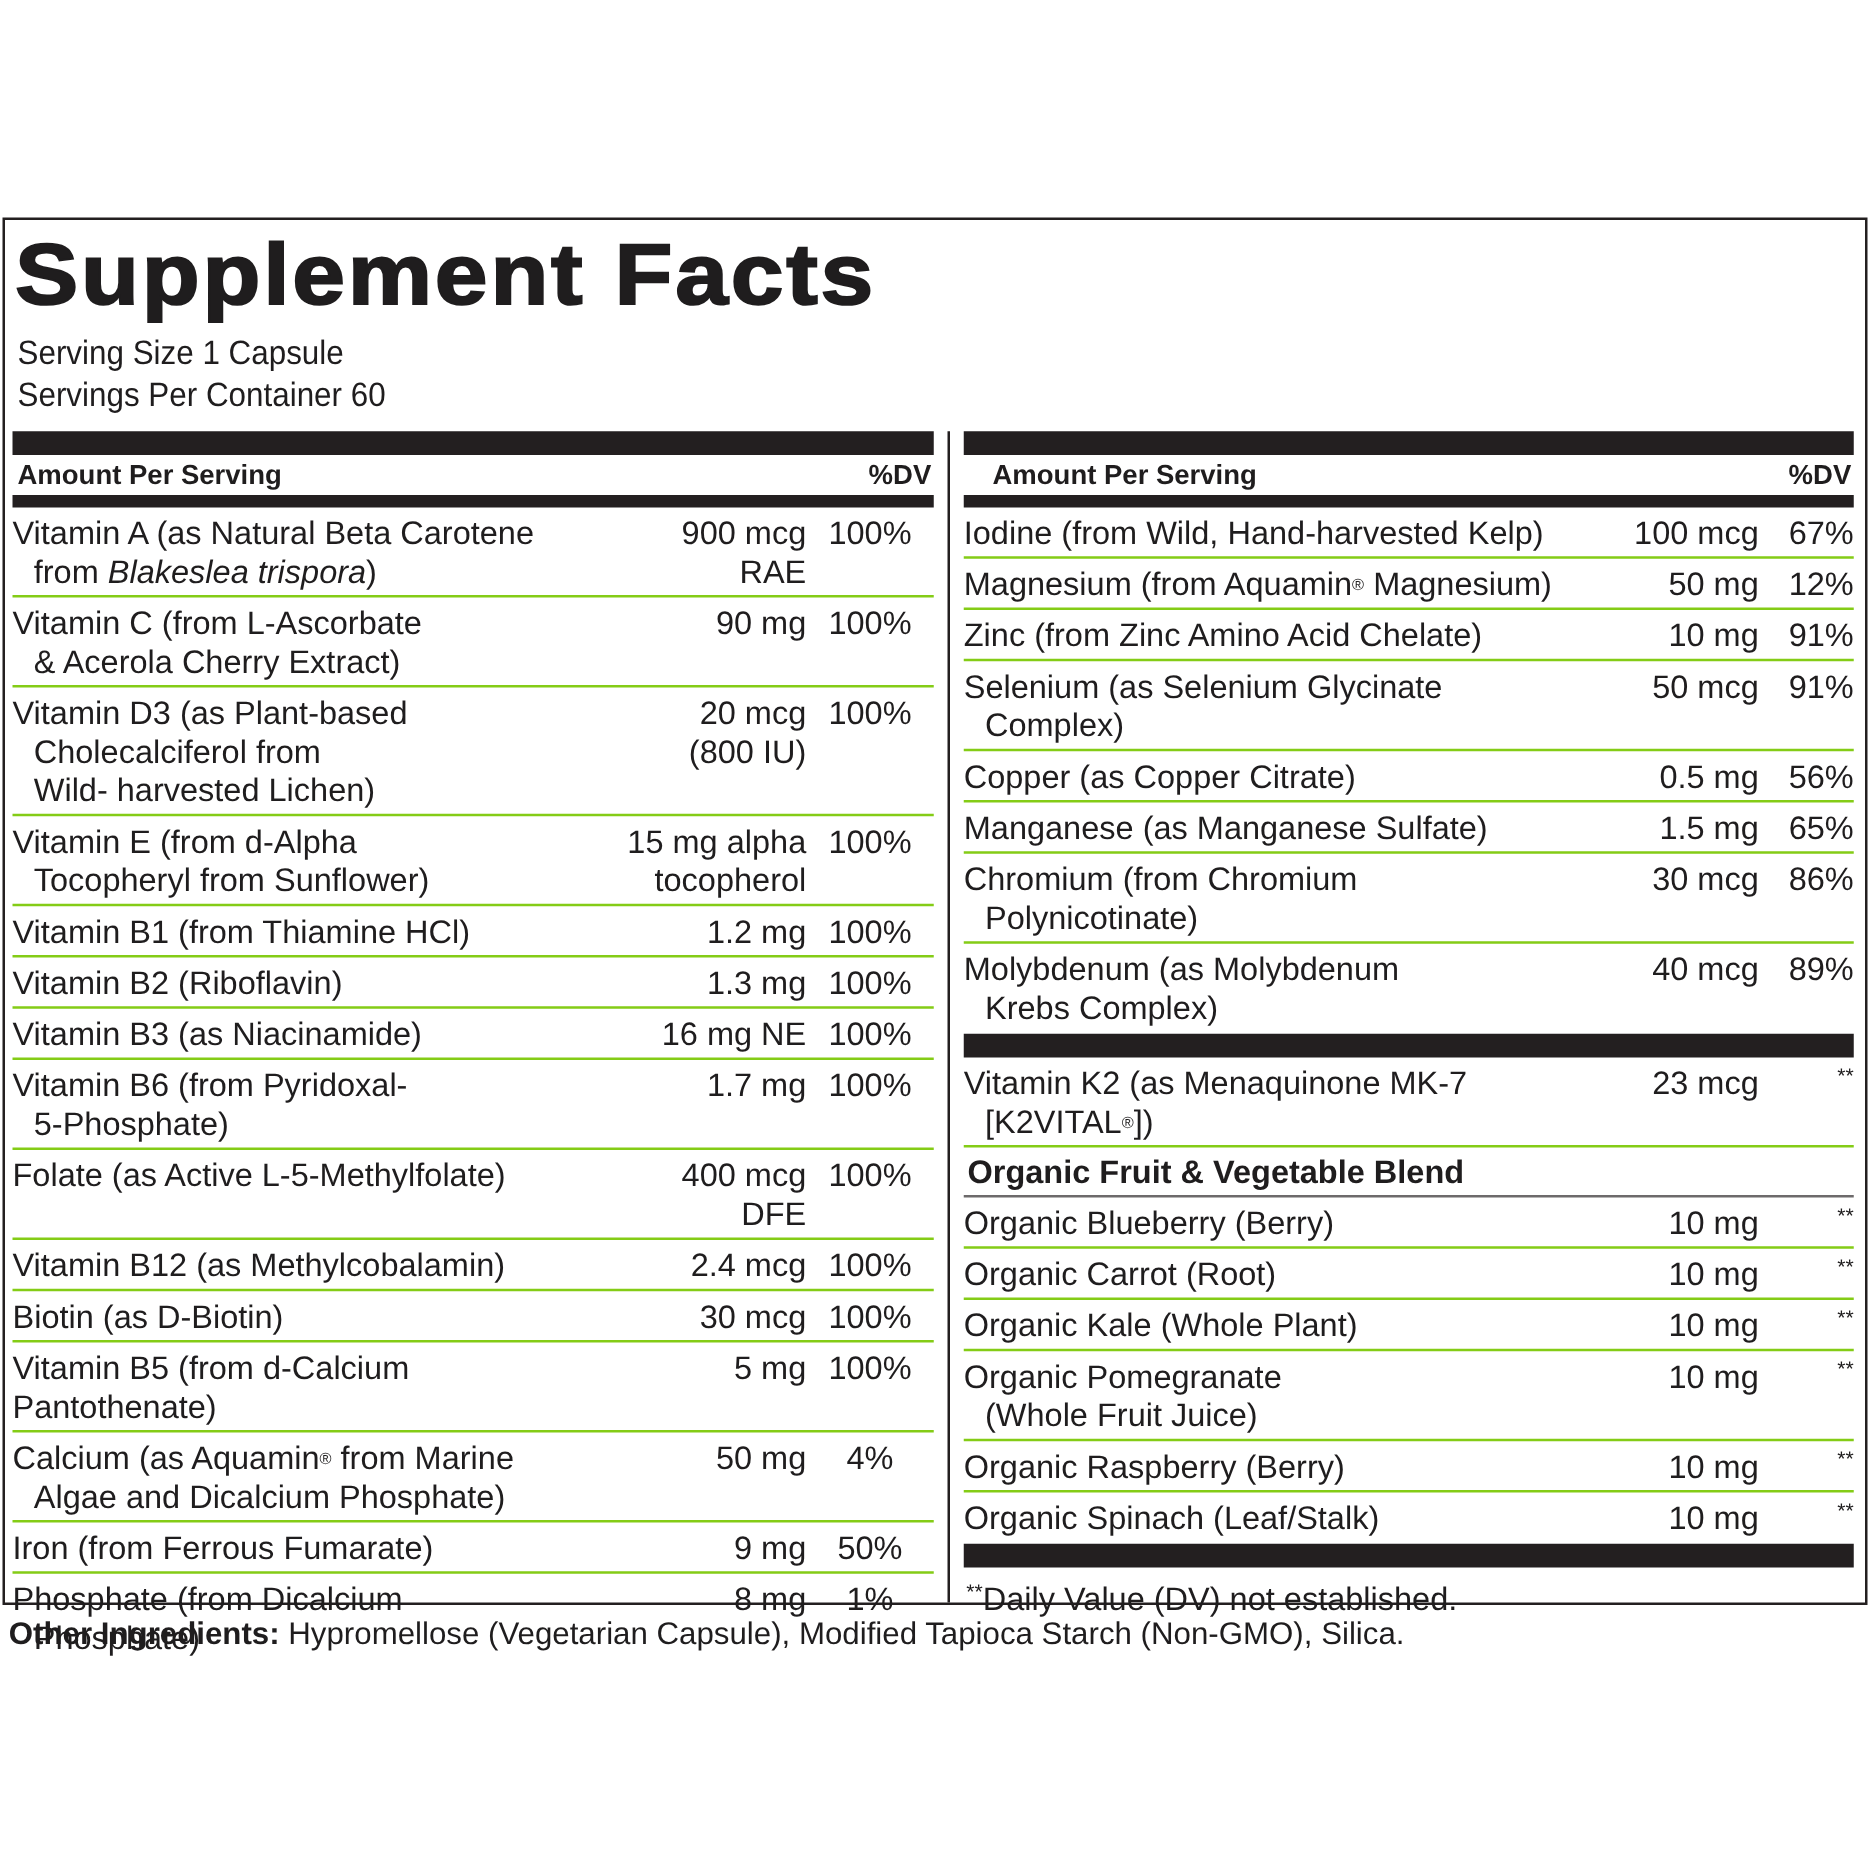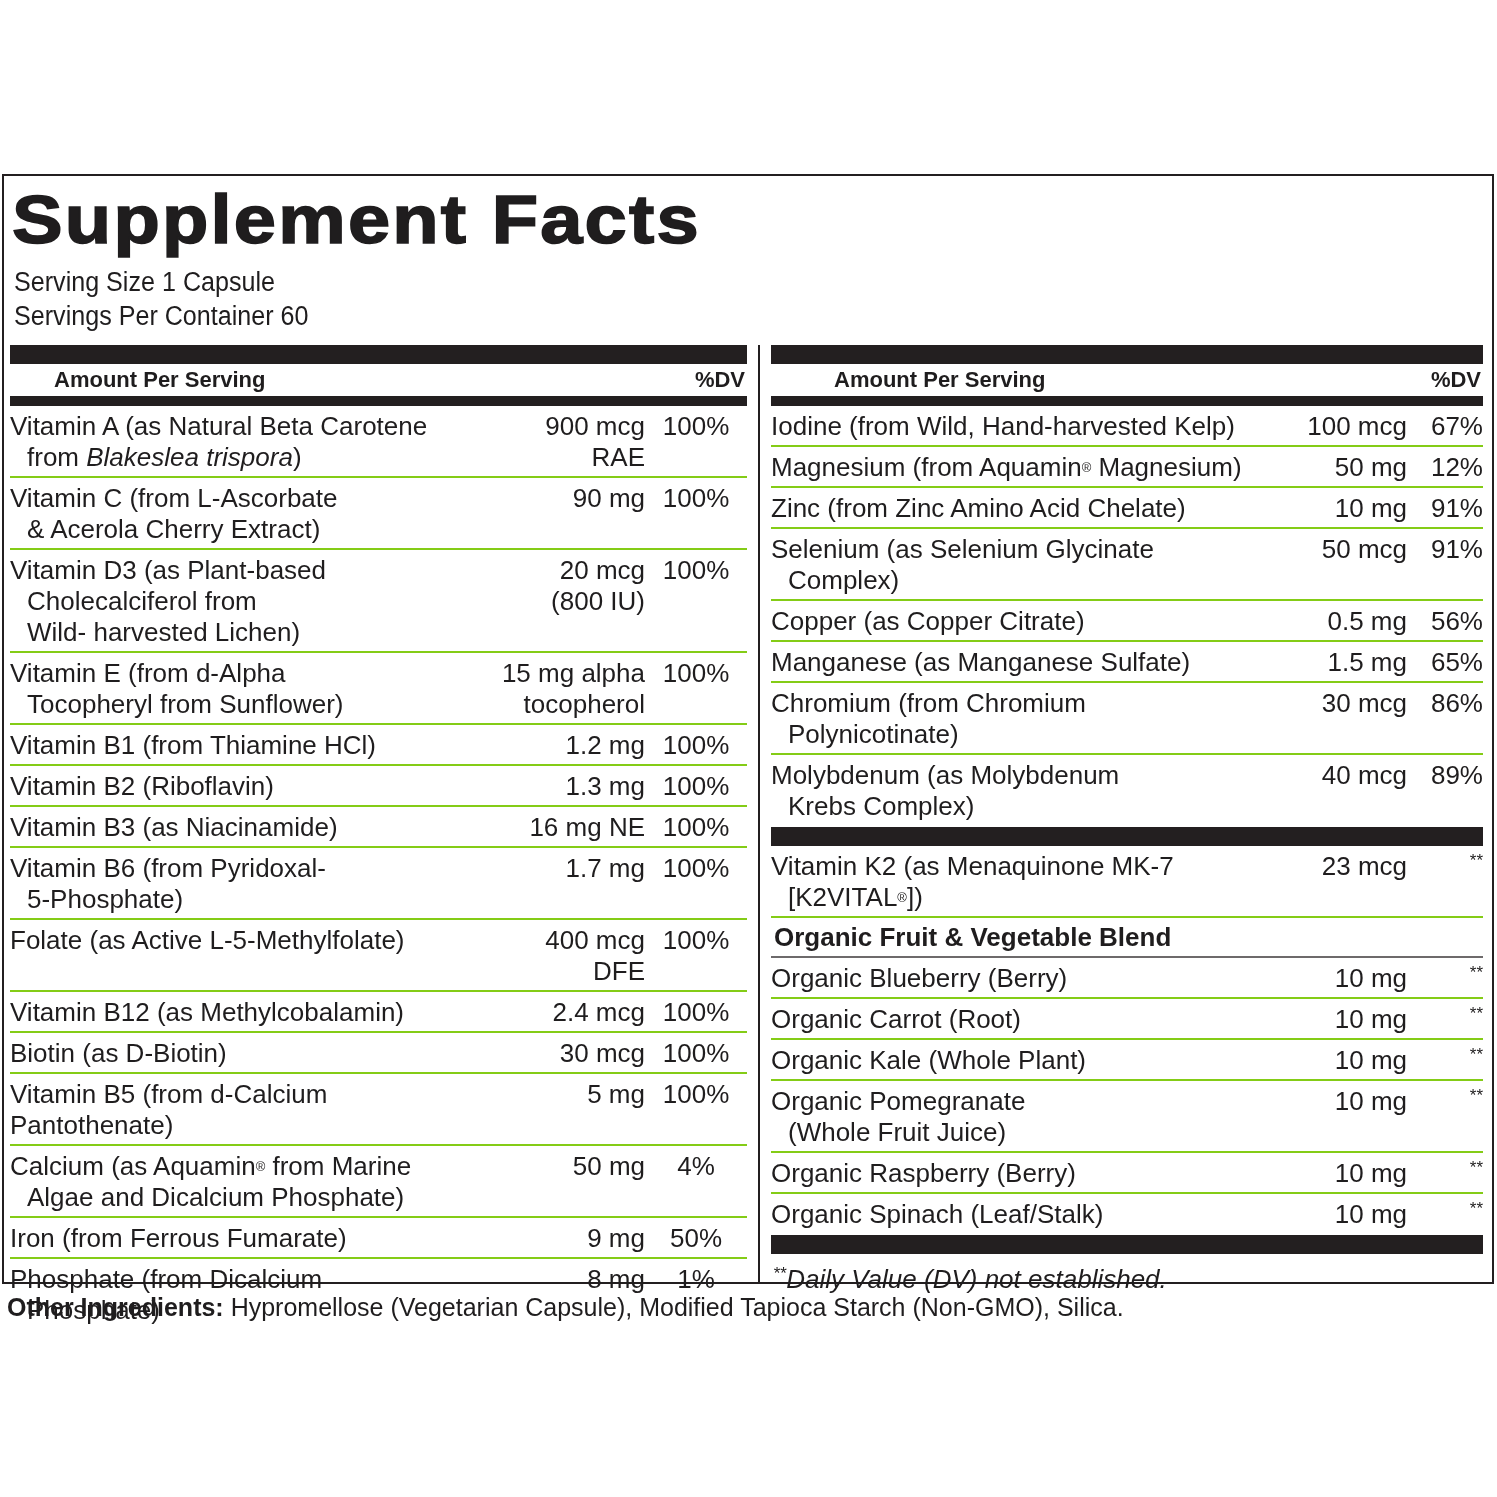--- a/index.html
+++ b/index.html
@@ -11,36 +11,36 @@
            letter-spacing:2px; transform:scaleX(1.1); transform-origin:left top;
            -webkit-text-stroke:1.6px #1f1d1e; line-height:80px; }
   .serving { position:absolute; left:14px; font-size:27px; line-height:34px; transform:scaleX(0.93); transform-origin:left; }
   .col { position:absolute; top:345px; }
   .col-left { left:10px; width:737px; }
   .col-right { left:771px; width:712px; }
   .divider { position:absolute; left:758px; top:345px; width:2px; height:937px; background:#231f20; }
   .bar-thick { height:19px; background:#231f20; }
   .bar-med { height:10px; background:#231f20; }
   .hdr { display:flex; justify-content:space-between; align-items:center; height:32px;
-         font-size:22px; font-weight:bold; padding:0 2px 0 4px;margin-left:40px; }
+         font-size:22px; font-weight:bold; padding:0 2px 0 4px; }
   .col-right .hdr { padding-left:23px; }
   .row { display:flex; border-bottom:2px solid #84cc16; font-size:26px; line-height:31px; padding:5px 0 3px 0; }
   .row.last { border-bottom:none; }
   .name { flex:1; white-space:pre-line; }
   .name .l2 { display:block; padding-left:17px; }
   .amt { text-align:right; white-space:pre-line; }
   .col-left .amt { width:200px; }
   .col-left .dv { width:102px; text-align:center; }
   .col-right .amt { width:130px; }
   .col-right .dv { width:76px; text-align:right; }
   .dv.star { font-size:17px; line-height:20px; }
   .blend-title { font-size:26px; font-weight:bold; line-height:34px; padding:2px 0 2px 3px; border-bottom:2px solid #6d6a6b; }
   .blend .row { }
   .blend .name { padding-left:0; }
-  .footnote { font-size:26px; padding:10px 0 0 2px;font-style:italic; }
+  .footnote { font-size:26px; padding:10px 0 0 2px; }
   .footnote .st { font-size:17px; vertical-align:top; }
   .other { position:absolute; left:7px; top:1293px; font-size:25px; }
   .other b { font-weight:bold; }
   sup.r { font-size:13px; vertical-align:top; }
 </style>
 </head>
 <body>
 
 <div class="panel"></div>
 <div class="title">Supplement Facts</div>

